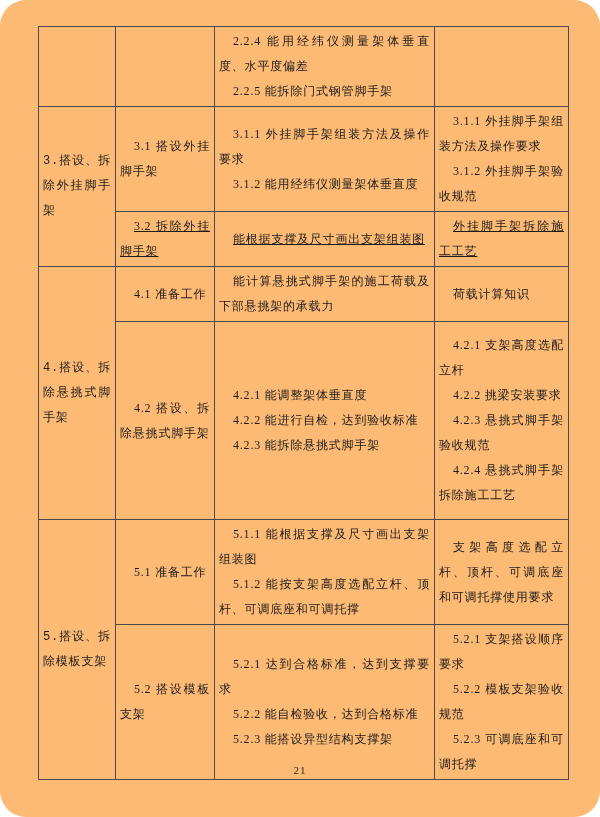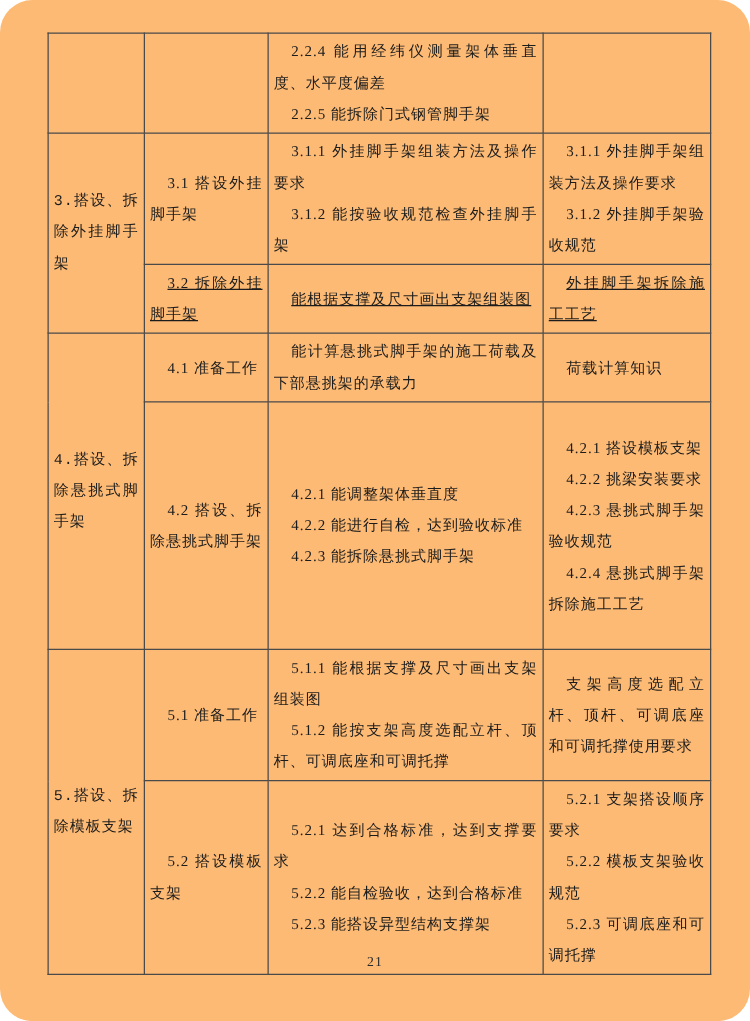--- a/index.html
+++ b/index.html
@@ -90,21 +90,21 @@
 
       <tr class="rB1">
         <td class="col1" rowspan="2">
           <p>3.搭设、拆除外挂脚手架</p>
         </td>
         <td class="col2">
           <p>3.1 搭设外挂脚手架</p>
         </td>
         <td class="col3">
             <p>3.1.1 外挂脚手架组装方法及操作要求</p>
-            <p>3.1.2 能按验收规范检查外挂脚手架</p>
+            <p>3.1.2 能用经纬仪测量架体垂直度</p>
           </td>
         <td class="col4">
             <p>3.1.1 外挂脚手架组装方法及操作要求</p>
             <p>3.1.2 外挂脚手架验收规范</p>
           </td>
       </tr>
       <tr class="rB2">
         <td class="col2">
           <p>3.2 拆除外挂脚手架</p>
         </td>
@@ -133,21 +133,21 @@
       <tr class="rC2">
         <td class="col2">
           <p>4.2 搭设、拆除悬挑式脚手架</p>
         </td>
         <td class="col3">
             <p>4.2.1 能调整架体垂直度</p>
             <p>4.2.2 能进行自检，达到验收标准</p>
             <p>4.2.3 能拆除悬挑式脚手架</p>
           </td>
         <td class="col4">
-            <p>4.2.1 搭设模板支架</p>
+            <p>4.2.1 支架高度选配立杆</p>
             <p>4.2.2 挑梁安装要求</p>
             <p>4.2.3 悬挑式脚手架验收规范</p>
             <p>4.2.4 悬挑式脚手架拆除施工工艺</p>
           </td>
       </tr>
 
       <tr class="rD1">
         <td class="col1" rowspan="2">
           <p>5.搭设、拆除模板支架</p>
         </td>

